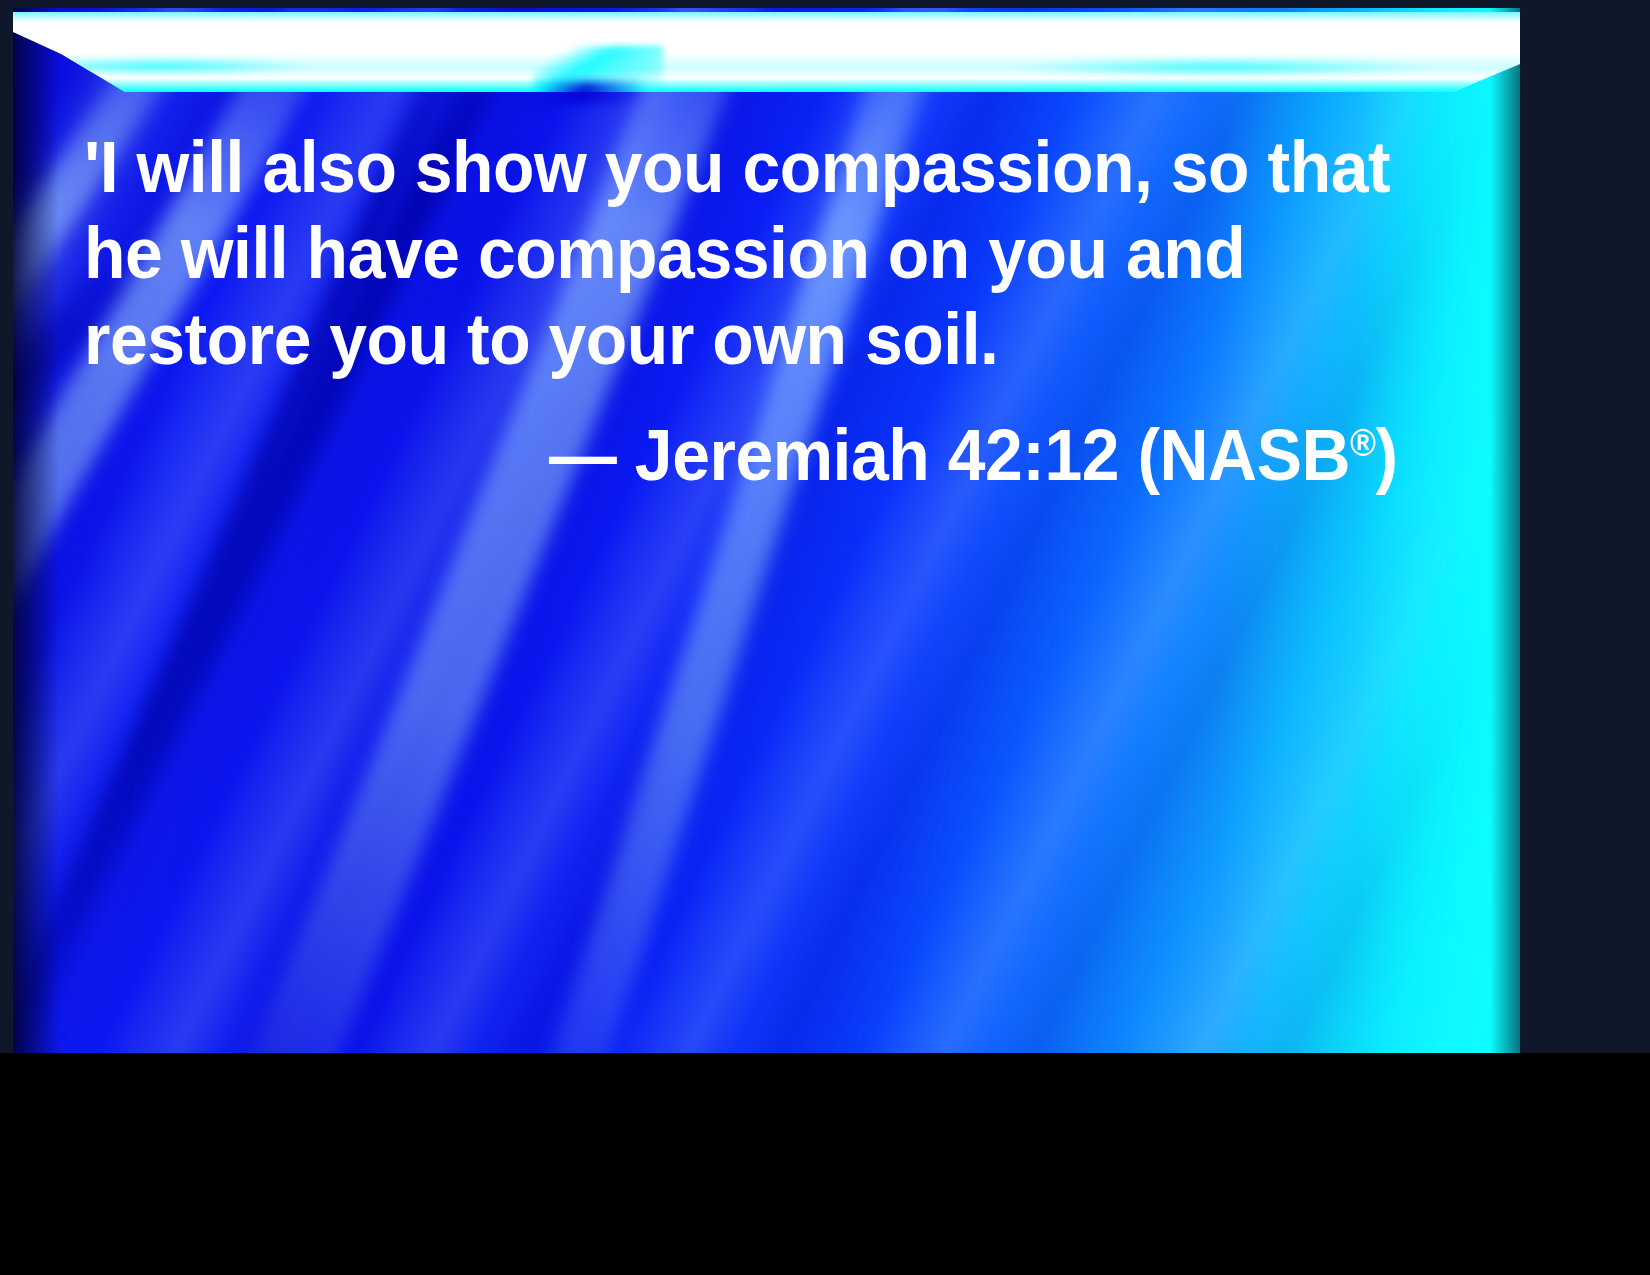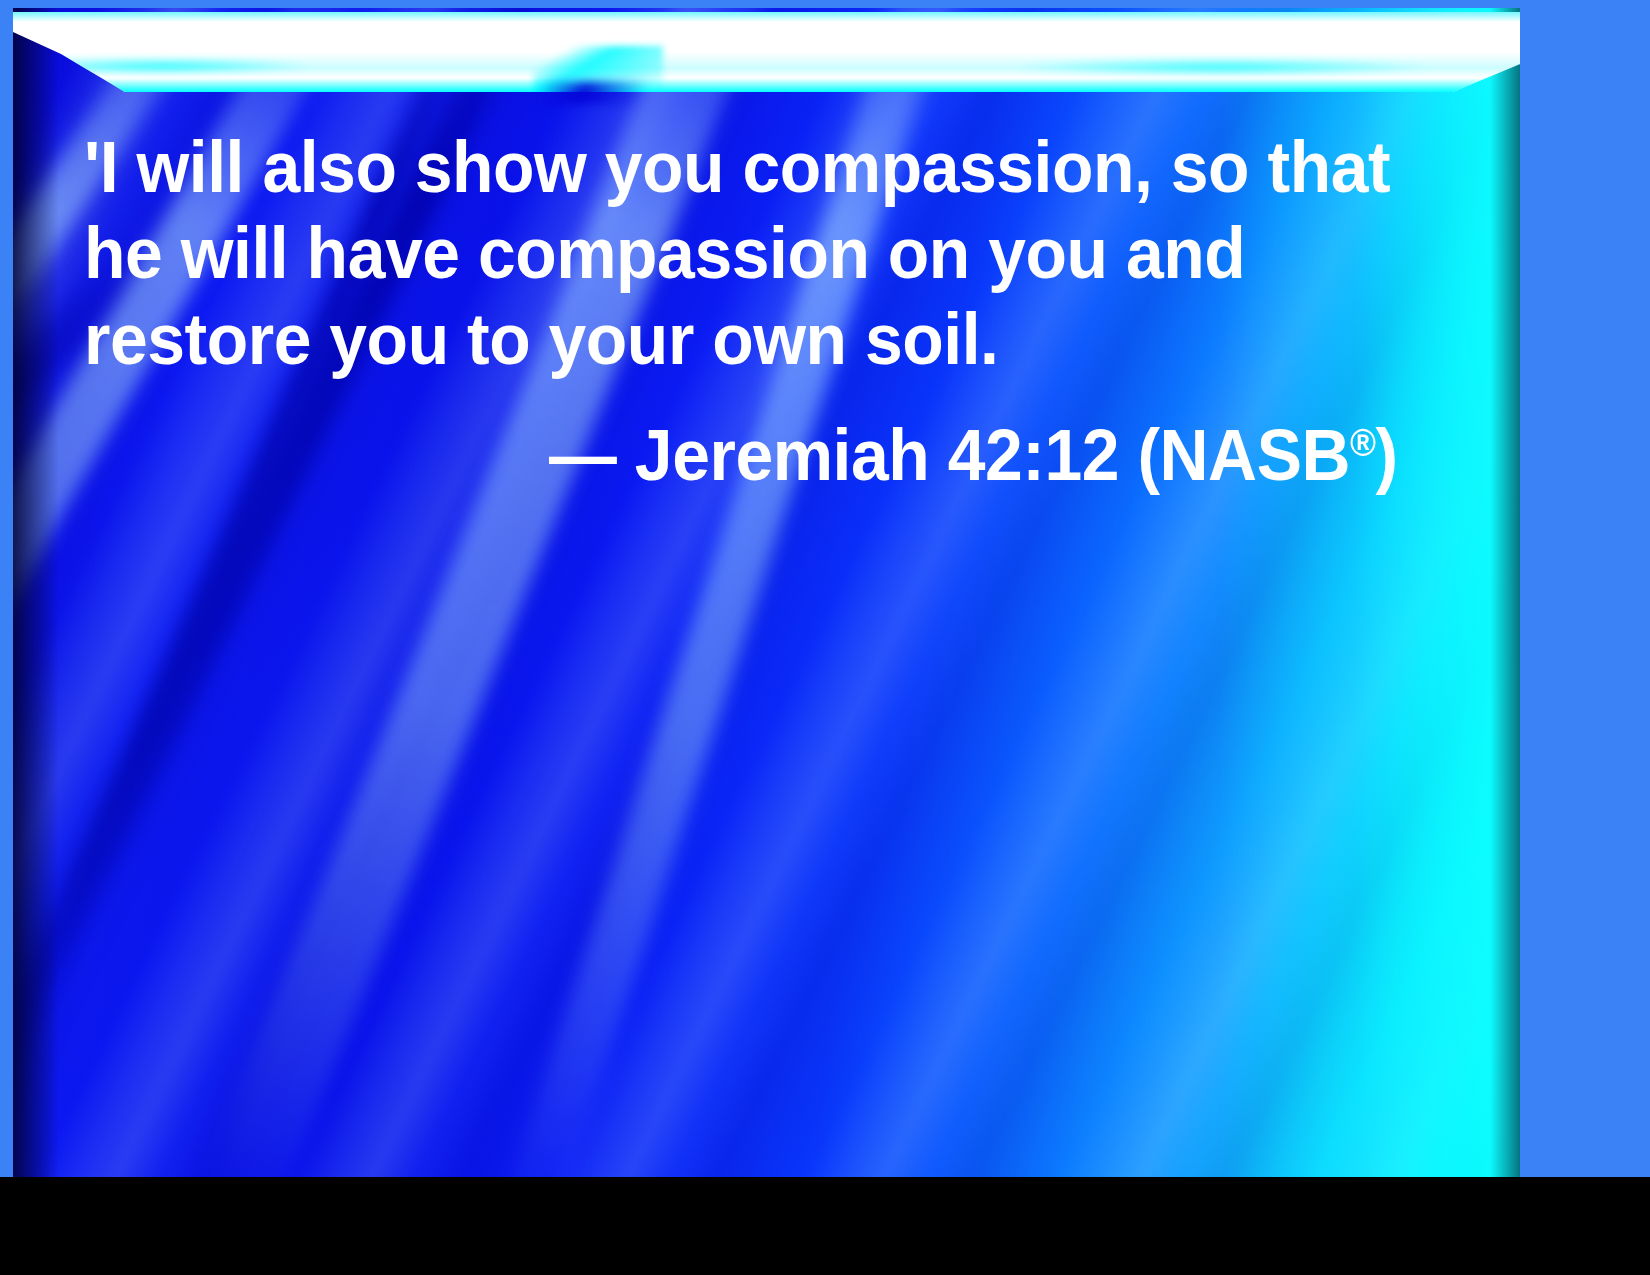--- a/index.html
+++ b/index.html
@@ -11,22 +11,22 @@
     width: 1650px;
     height: 1275px;
     overflow: hidden;
     font-family: "Liberation Sans", sans-serif;
   }
 
   
   .slide-frame {
     position: relative;
     width: 1650px;
-    height: 1177px;
-    background: #3b82f6;
+    height: 1053px;
+    background: #0f172a;
     overflow: hidden;
   }
 
   
   .slide-canvas {
     position: absolute;
     left: 13px;
     top: 8px;
     width: 1507px;
     height: 1225px;

